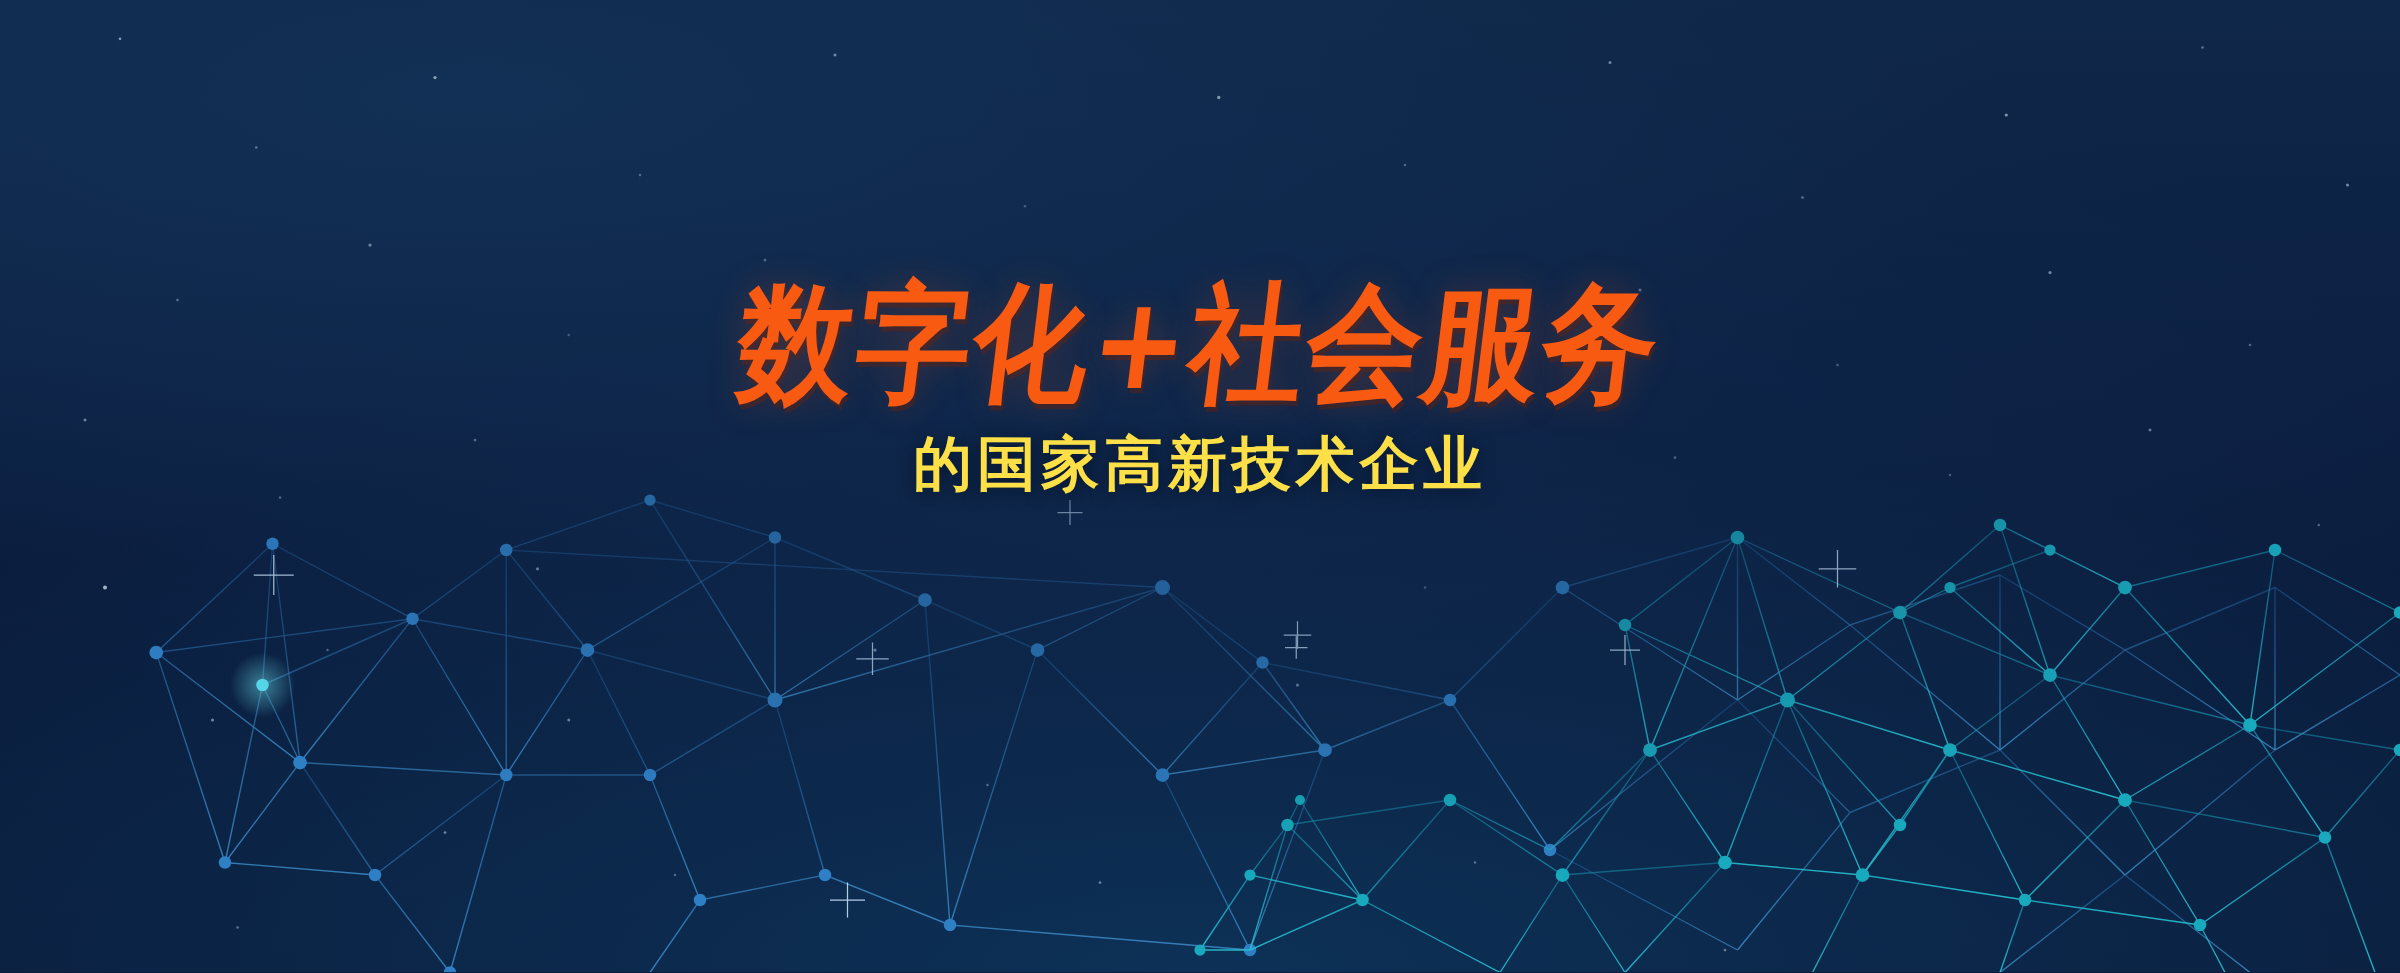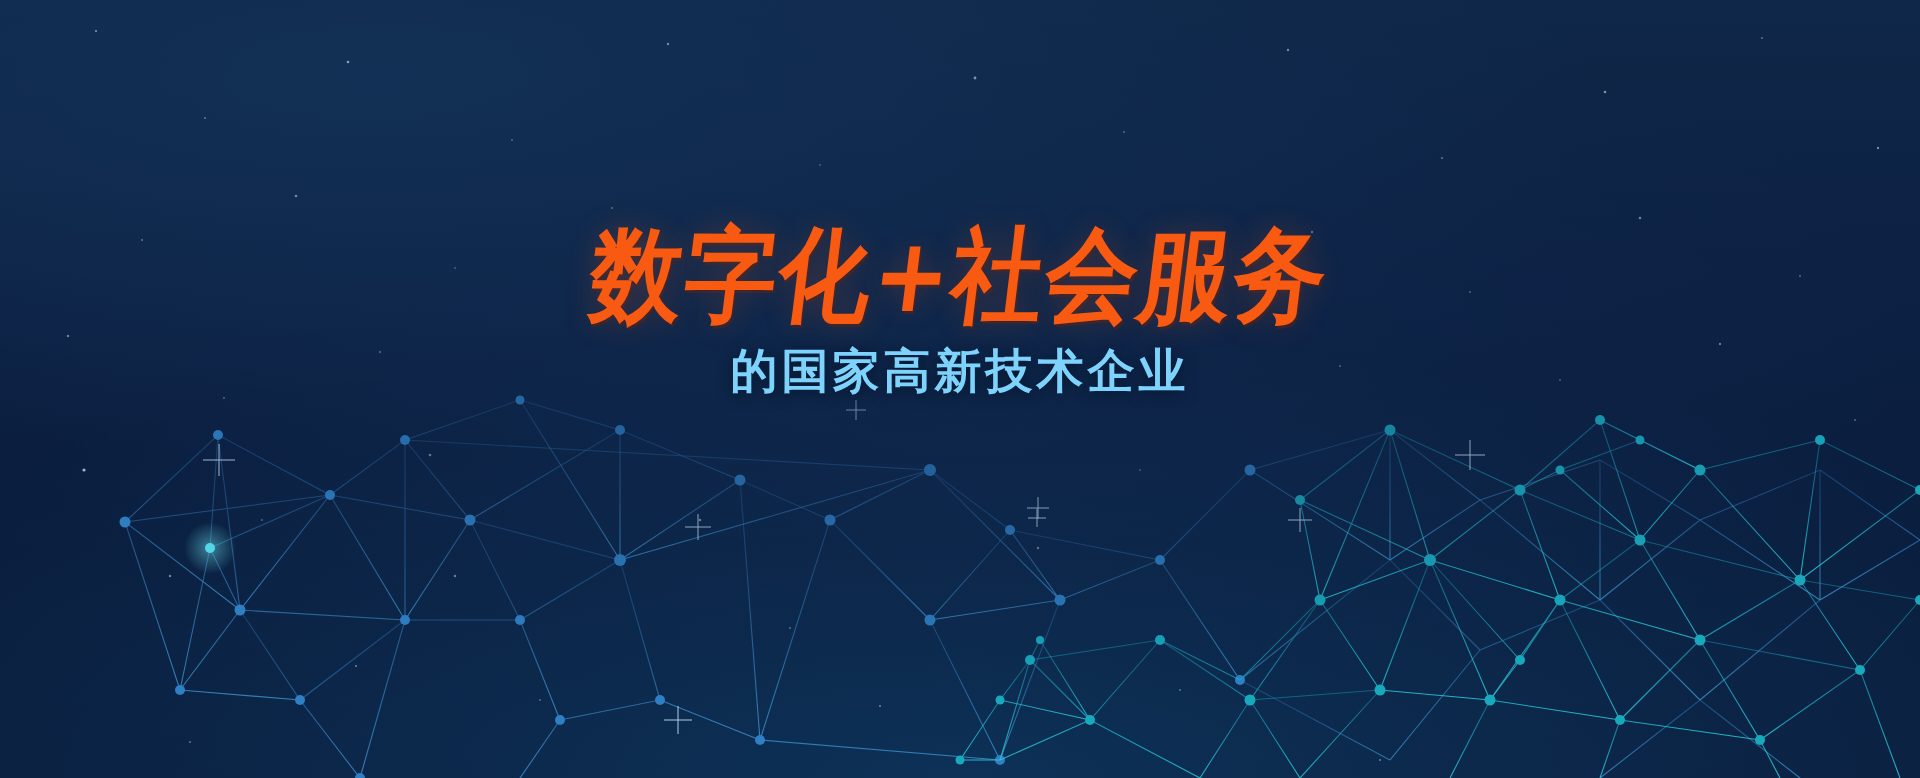--- a/index.html
+++ b/index.html
@@ -65,21 +65,21 @@
       2px 3px 0 rgba(120,32,0,0.35),
       0 0 28px rgba(249,90,18,0.22);
     white-space: nowrap;
   }
   .subhead {
     margin-top: 16px;
     font-family: "DejaVu Serif", "Liberation Serif", serif;
     font-weight: 700;
     font-size: 47px;
     letter-spacing: 4px;
-    color: #7dd3fc;
+    color: #fde047;
     text-shadow: 0 2px 14px rgba(4,14,34,0.75);
     white-space: nowrap;
   }
 </style>
 </head>
 <body>
 
 <div id="banner">
 
   <div class="bg-base"></div>

